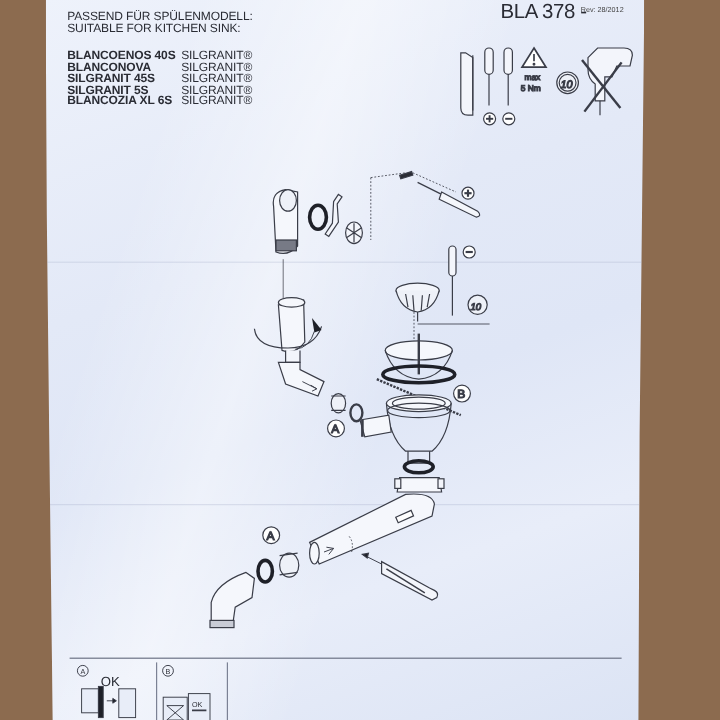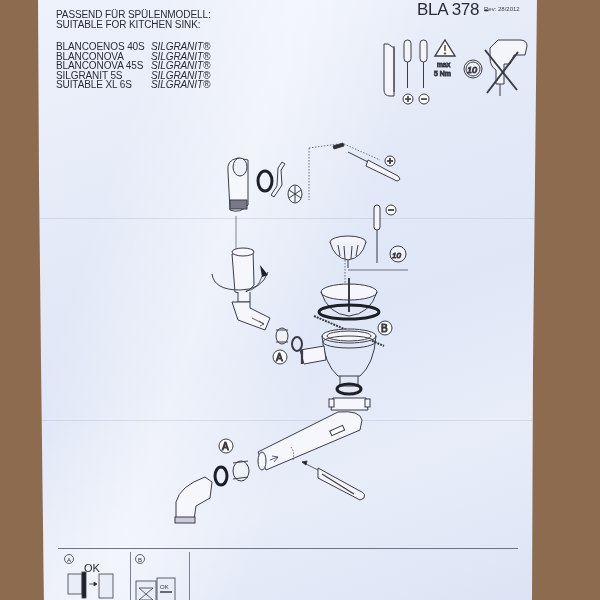--- a/index.html
+++ b/index.html
@@ -22,22 +22,22 @@
     box-shadow: 0 0 3px rgba(0,0,0,0.4);
   }
   .crease { position:absolute; left:0; right:0; height:1px; background:rgba(150,160,190,0.25); }
   .fold-shade {
     position:absolute; width:260px; height:700px; top:-60px; left:40px;
     background:linear-gradient(90deg, rgba(255,255,255,0) 0%, rgba(255,255,255,0.45) 50%, rgba(255,255,255,0) 100%);
     transform:rotate(18deg); pointer-events:none;
   }
   .hdr { position:absolute; color:#2a2c34; font-size:10px; line-height:9.5px; letter-spacing:-0.1px; }
   .hdr-suitable { left:56px; top:10px; }
-  .models { left:56px; top:42px; }
-  .materials { left:151px; top:42px;font-style:italic; }
+  .models { left:56px; top:42px;font-weight:bold; }
+  .materials { left:151px; top:42px; }
   .doc-id { position:absolute; left:417px; top:0px; font-size:17px; color:#2a2c34; letter-spacing:-0.3px; }
   .rev { position:absolute; left:484px; top:6px; font-size:6px; color:#444; }
   svg { position:absolute; left:0; top:0; }
   .lbl { fill:#2a2c34; font-family:"Liberation Sans", sans-serif; }
   .footer-line { position:absolute; left:58px; top:548px; width:460px; height:1px; background:#6d7386; }
   .fbox { position:absolute; top:552px; height:50px; border-left:1px solid #7b8194; }
 </style>
 </head>
 <body>
 
@@ -51,23 +51,23 @@
 </div>
 
 <div class="hdr hdr-suitable">
   <div>PASSEND FÜR SPÜLENMODELL:</div>
   <div>SUITABLE FOR KITCHEN SINK:</div>
 </div>
 
 <div class="hdr models">
   <div>BLANCOENOS 40S</div>
   <div>BLANCONOVA</div>
-  <div>BLANCONOVA 45S</div>
+  <div>SILGRANIT 45S</div>
   <div>SILGRANIT 5S</div>
-  <div>SUITABLE XL 6S</div>
+  <div>BLANCOZIA XL 6S</div>
 </div>
 <div class="hdr materials">
   <div>SILGRANIT®</div>
   <div>SILGRANIT®</div>
   <div>SILGRANIT®</div>
   <div>SILGRANIT®</div>
   <div>SILGRANIT®</div>
 </div>
 
 <div class="doc-id">BLA 378 -</div>

